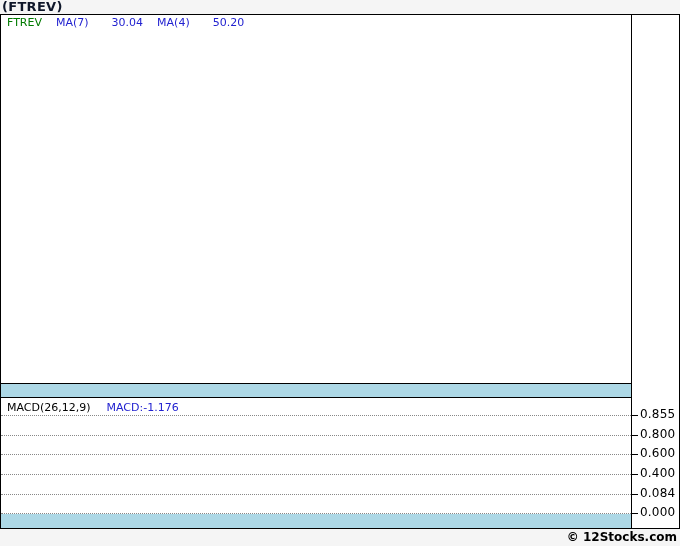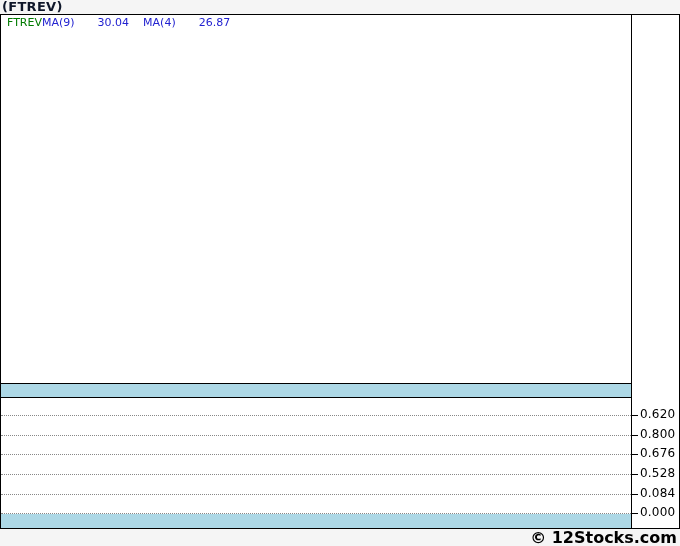--- a/index.html
+++ b/index.html
@@ -18,21 +18,21 @@
   .chart-wrapper{
     position:absolute;left:0;top:14px;
     width:678px;height:513px;
     border:1px solid #000;
     background:#ffffff;
   }
   .main-legend{
     position:absolute;left:6px;top:2px;
     font-size:11px;line-height:12px;white-space:nowrap;
   }
-  .main-legend .sym{color:#007a00;margin-right:0;}
+  .main-legend .sym{color:#007a00;margin-right:14px;}
   .main-legend .ma-label{color:#2222d0;margin-right:7px;}
   .main-legend .ma-value{color:#2222d0;margin-right:14px;margin-left:16px;}
   .band{
     position:absolute;left:0;width:630px;height:13px;
     background:#add8e6;
     border-top:1px solid #000;border-bottom:1px solid #000;
   }
   .band-top{top:368px;}
   .band-bottom{top:499px;height:14px;border-bottom:none;border-top:none;}
   .macd-legend{
@@ -57,61 +57,64 @@
     font-size:12px;line-height:15px;color:#000;
     letter-spacing:0.2px;white-space:nowrap;
   }
   .g0{top:400px;} .g1{top:420px;} .g2{top:439px;}
   .g3{top:459px;} .g4{top:479px;} .g5{top:498px;}
   .tl0{top:392px;} .tl1{top:412px;} .tl2{top:431px;}
   .tl3{top:451px;} .tl4{top:471px;} .tl5{top:490px;}
   .footer{
     position:absolute;left:0;top:530px;width:677px;
     text-align:right;
-    font-size:16px;font-weight:600;color:#000;
+    font-size:12px;font-weight:600;color:#000;
     line-height:15px;
   }
   .footer a{color:#000;text-decoration:none;}
 </style>
 </head>
 <body>
 
 <div class="page-title">(FTREV)</div>
 
 <div class="chart-wrapper">
 
   <div class="main-legend">
-    <span class="sym">FTREV</span><span class="ma-label">MA(9)</span><span class="ma-value">30.04</span><span class="ma-label">MA(4)</span><span class="ma-value">26.87</span>
+    <span class="sym">FTREV</span><span class="ma-label">MA(7)</span><span class="ma-value">30.04</span><span class="ma-label">MA(4)</span><span class="ma-value">50.20</span>
   </div>
 
   <div class="band band-top"></div>
 
+  <div class="macd-legend">
+    <span class="macd-label">MACD(26,12,9)</span><span class="macd-value">MACD:-1.176</span>
+  </div>
 
   <div class="gridline g0"></div>
   <div class="gridline g1"></div>
   <div class="gridline g2"></div>
   <div class="gridline g3"></div>
   <div class="gridline g4"></div>
   <div class="gridline g5"></div>
 
   <div class="band band-bottom"></div>
 
   <div class="axis-divider"></div>
 
   <div class="tick g0"></div>
   <div class="tick g1"></div>
   <div class="tick g2"></div>
   <div class="tick g3"></div>
   <div class="tick g4"></div>
   <div class="tick g5"></div>
 
-  <div class="tick-label tl0">0.620</div>
+  <div class="tick-label tl0">0.855</div>
   <div class="tick-label tl1">0.800</div>
-  <div class="tick-label tl2">0.676</div>
-  <div class="tick-label tl3">0.528</div>
+  <div class="tick-label tl2">0.600</div>
+  <div class="tick-label tl3">0.400</div>
   <div class="tick-label tl4">0.084</div>
   <div class="tick-label tl5">0.000</div>
 
 </div>
 
 <div class="footer">
   <a href="#">© 12Stocks.com</a>
 </div>
 
 </body></html>

